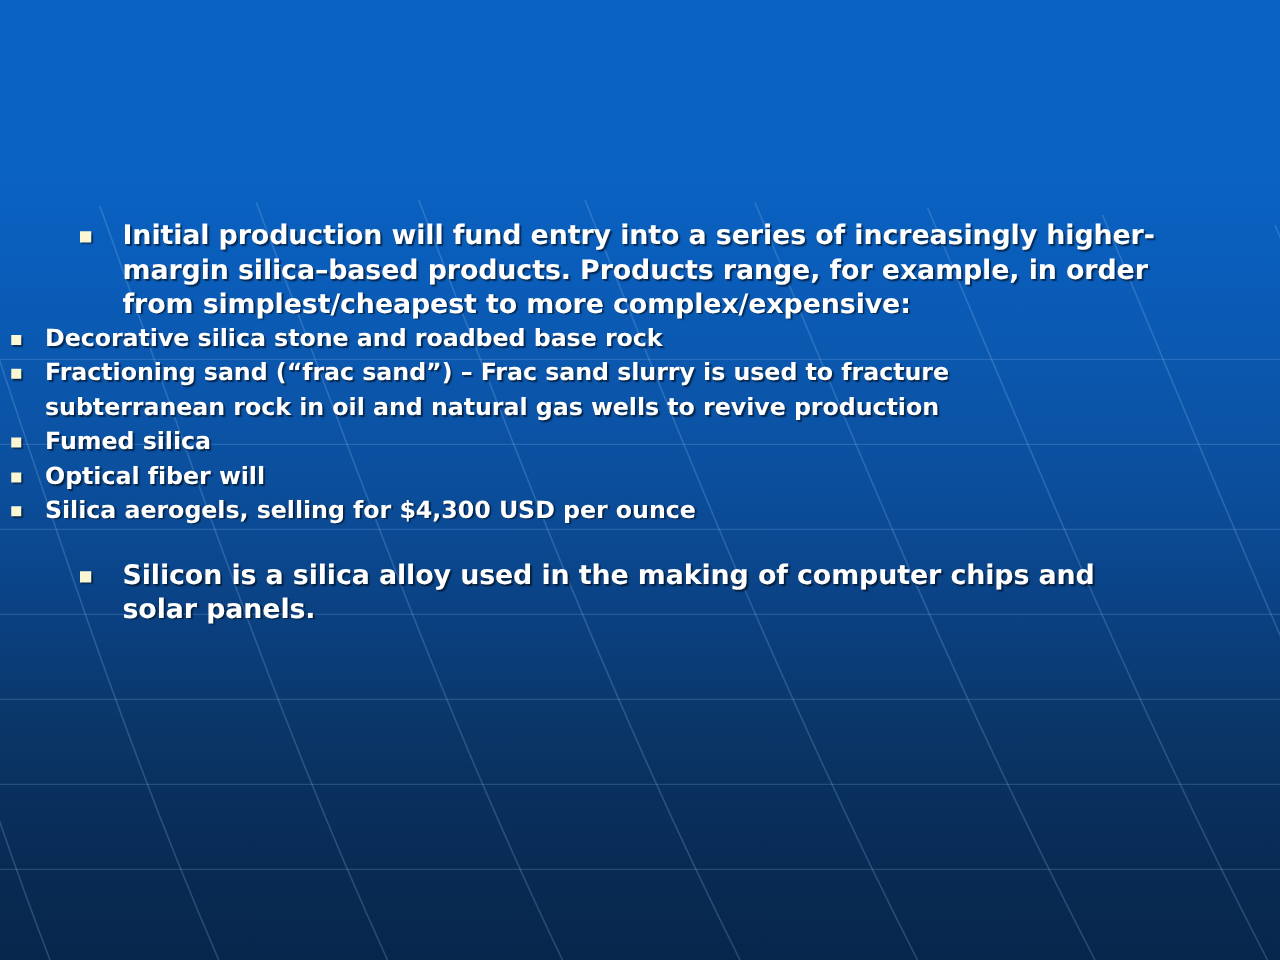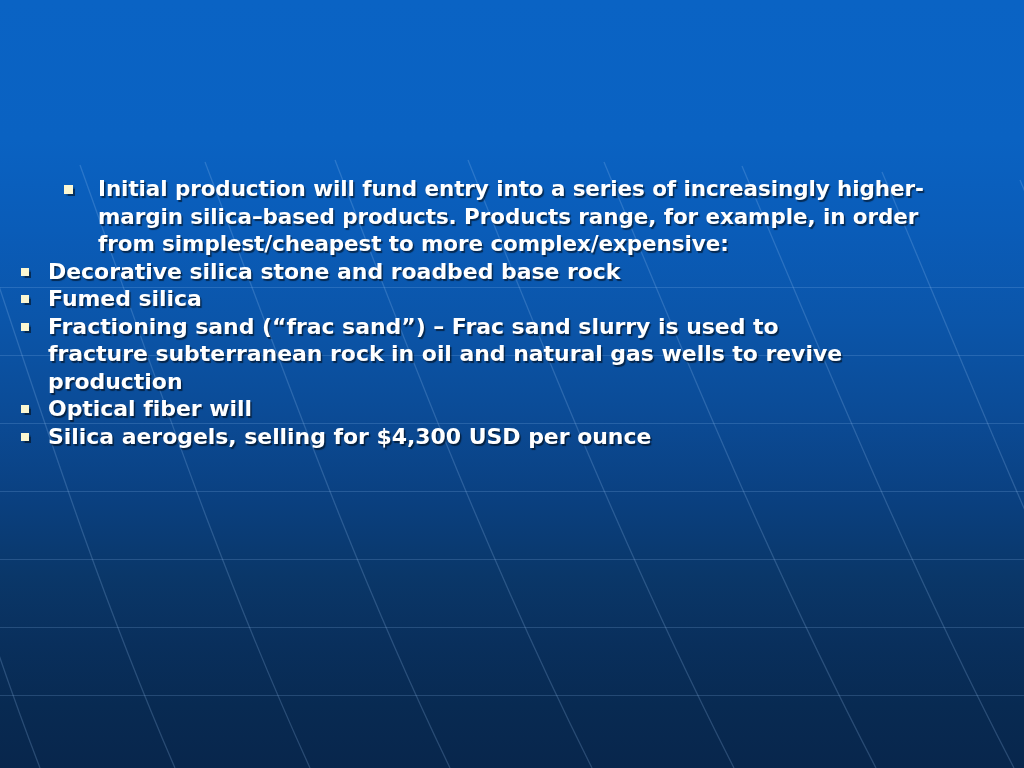--- a/index.html
+++ b/index.html
@@ -95,23 +95,23 @@
   }
   li.lvl1-item > .bullet {
     width: 9px;
     height: 9px;
     left: -34px;
     top: 10px;
   }
 
   
   li.lvl2-item {
-    margin-left: 48px;
+    margin-left: 36px;
     width: 800px;
-    font-size: 22px;
+    font-size: 19px;
     line-height: 27.5px;
     letter-spacing: -0.05px;
   }
   li.lvl2-item > .bullet {
     width: 8px;
     height: 8px;
     left: -27px;
     top: 10px;
   }
 
@@ -162,40 +162,44 @@
       <li>
         <ul class="lvl2 sub-block">
 
           <li class="item lvl2-item">
             <span class="bullet"></span>
             <span>Decorative silica stone and roadbed base rock</span>
           </li>
 
           <li class="item lvl2-item">
             <span class="bullet"></span>
+            <span>Fractioning sand (“frac sand”) – Frac sand slurry is used to fracture subterranean rock in oil and natural gas wells to revive production</span>
+          </li>
+
+          <li class="item lvl2-item">
+            <span class="bullet"></span>
             <span>Fumed silica</span>
-          </li>
-
-          <li class="item lvl2-item">
-            <span class="bullet"></span>
-            <span>Fractioning sand (“frac sand”) – Frac sand slurry is used to fracture subterranean rock in oil and natural gas wells to revive production</span>
           </li>
 
           <li class="item lvl2-item">
             <span class="bullet"></span>
             <span>Optical fiber will</span>
           </li>
 
           <li class="item lvl2-item">
             <span class="bullet"></span>
             <span>Silica aerogels, selling for $4,300 USD per ounce</span>
           </li>
 
         </ul>
       </li>
 
       <li class="blank-gap"></li>
 
+      <li class="item lvl1-item">
+        <span class="bullet"></span>
+        <span>Silicon is a silica alloy used in the making of computer chips and solar panels.</span>
+      </li>
 
     </ul>
   </div>
 
 </div>
 
 </body></html>

